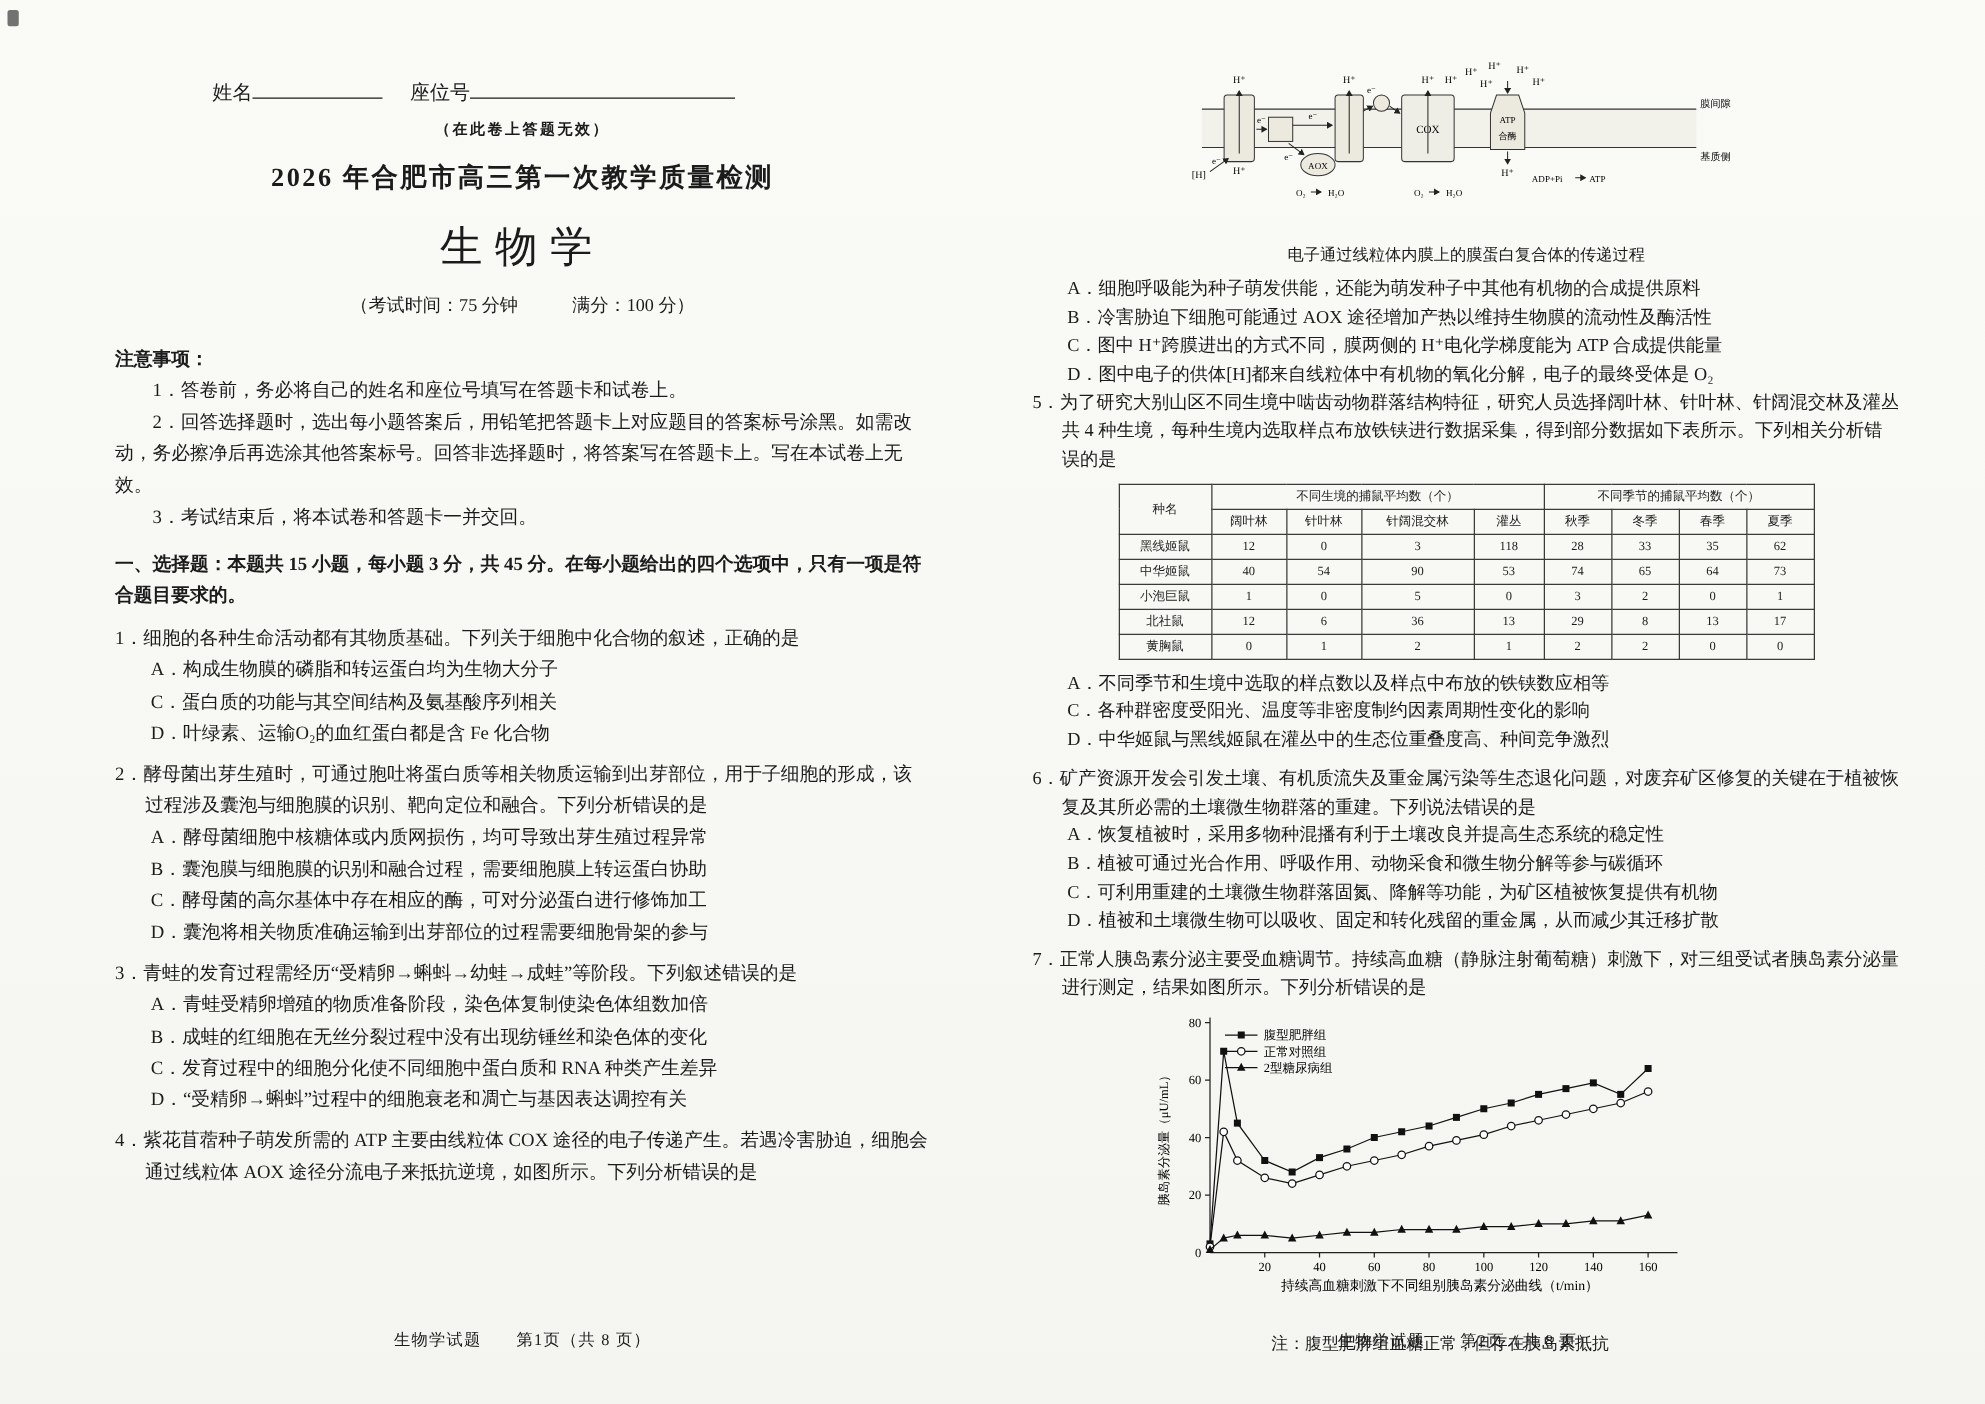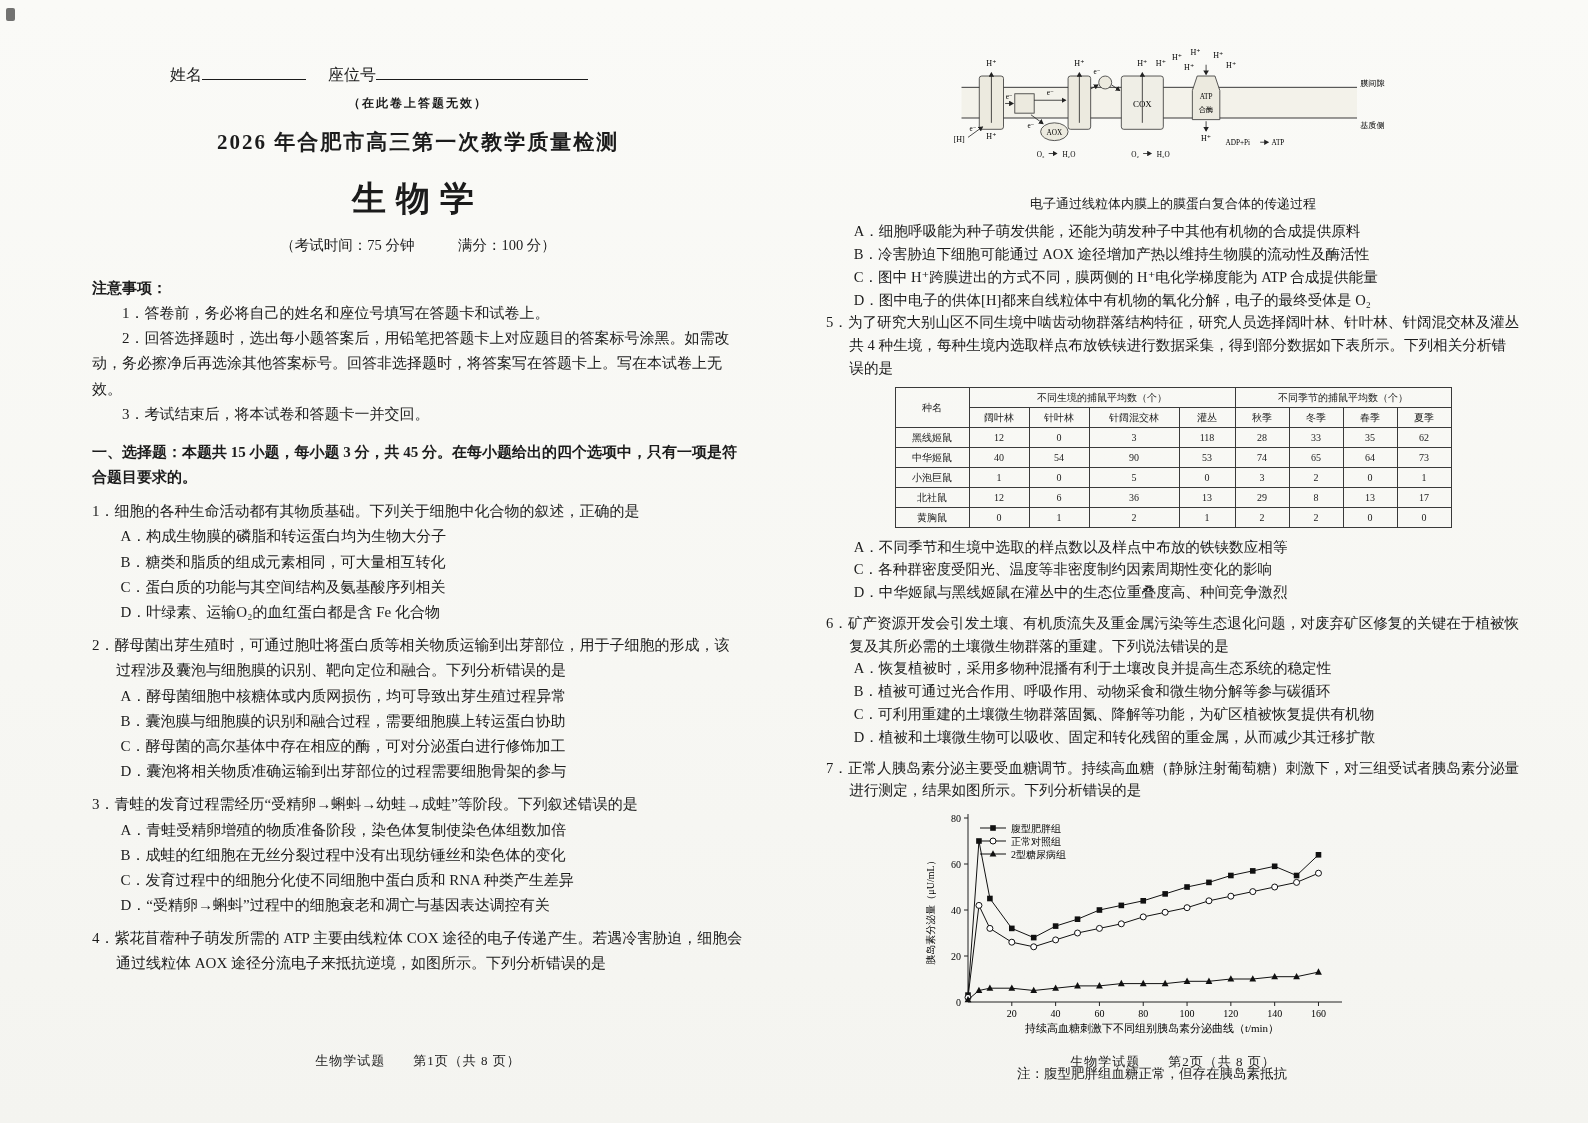--- a/index.html
+++ b/index.html
@@ -9,29 +9,29 @@
   .smudge{position:absolute;left:6px;top:8px;width:9px;height:13px;background:#2a2a2a;opacity:.65;border-radius:2px}
   .page{position:absolute;top:0;height:1123px}
   .page1{left:92px;width:652px;padding-top:62px;font-size:15px;line-height:1.68}
   .page2{left:826px;width:694px;padding-top:42px;font-size:14.6px;line-height:1.56}
   .head-line{margin-left:78px;font-size:16px;margin-bottom:2px}
   .blank{display:inline-block;border-bottom:1px solid #1b1b1b;height:14px;vertical-align:baseline}
   .blank-name{width:104px;margin-right:22px}
   .blank-seat{width:212px}
   .invalid-note{text-align:center;font-size:12px;font-weight:700;letter-spacing:2px;margin:4px 0 6px}
   .exam-title{font-size:21px;font-weight:bold;text-align:center;letter-spacing:2px;margin:12px 0 2px}
-  .subject-title{font-size:34px;font-weight:bold;text-align:center;letter-spacing:10px;margin:10px 0 6px}
+  .subject-title{font-size:34px;font-weight:normal;text-align:center;letter-spacing:10px;margin:10px 0 6px}
   .exam-meta{text-align:center;font-size:14.5px;margin-bottom:18px}
   .notice-heading{font-weight:bold}
   .notice-item{text-indent:2em}
   .section-intro{font-weight:bold;margin:13px 0 9px}
   .question{margin-bottom:8px}
   .stem{padding-left:1.6em;text-indent:-1.6em}
   .option{margin-left:1.9em}
-  .footer{position:absolute;bottom:51px;left:0;width:100%;text-align:center;font-size:13px;letter-spacing:1px}
+  .footer{position:absolute;bottom:40px;left:0;width:100%;text-align:center;font-size:13px;letter-spacing:1px}
   .mito-wrap{margin:0 auto;width:452px}
   .mito{display:block}
   .mito text{font-family:"Liberation Serif","DejaVu Serif",serif}
   .diagram-caption{text-align:center;font-size:13px;margin:0 0 6px}
   .mouse-table{border-collapse:collapse;margin:7px auto 8px;font-size:10px;line-height:1.3}
   .mouse-table th,.mouse-table td{border:1px solid #3a3a3a;padding:3px 6px;text-align:center;font-weight:normal}
   .chart-block{margin:4px 0 0 96px;width:430px}
   .chart-note{font-size:13.5px;text-align:center;margin-top:2px;padding-left:30px}
 </style>
 </head>
@@ -55,21 +55,20 @@
         <div class="notice-item">2．回答选择题时，选出每小题答案后，用铅笔把答题卡上对应题目的答案标号涂黑。如需改动，务必擦净后再选涂其他答案标号。回答非选择题时，将答案写在答题卡上。写在本试卷上无效。</div>
         <div class="notice-item">3．考试结束后，将本试卷和答题卡一并交回。</div>
       </div>
 
     <p class="section-intro">一、选择题：本题共 15 小题，每小题 3 分，共 45 分。在每小题给出的四个选项中，只有一项是符合题目要求的。</p>
 
     <div class="question">
       <p class="stem">1．细胞的各种生命活动都有其物质基础。下列关于细胞中化合物的叙述，正确的是</p>
       <div class="options">
           <div class="option">A．构成生物膜的磷脂和转运蛋白均为生物大分子</div>
-          <div class="option">B．糖类和脂质的组成元素相同，可大量相互转化</div>
           <div class="option">C．蛋白质的功能与其空间结构及氨基酸序列相关</div>
           <div class="option">D．叶绿素、运输O₂的血红蛋白都是含 Fe 化合物</div>
         </div>
     </div>
     <div class="question">
       <p class="stem">2．酵母菌出芽生殖时，可通过胞吐将蛋白质等相关物质运输到出芽部位，用于子细胞的形成，该过程涉及囊泡与细胞膜的识别、靶向定位和融合。下列分析错误的是</p>
       <div class="options">
           <div class="option">A．酵母菌细胞中核糖体或内质网损伤，均可导致出芽生殖过程异常</div>
           <div class="option">B．囊泡膜与细胞膜的识别和融合过程，需要细胞膜上转运蛋白协助</div>
           <div class="option">C．酵母菌的高尔基体中存在相应的酶，可对分泌蛋白进行修饰加工</div>

